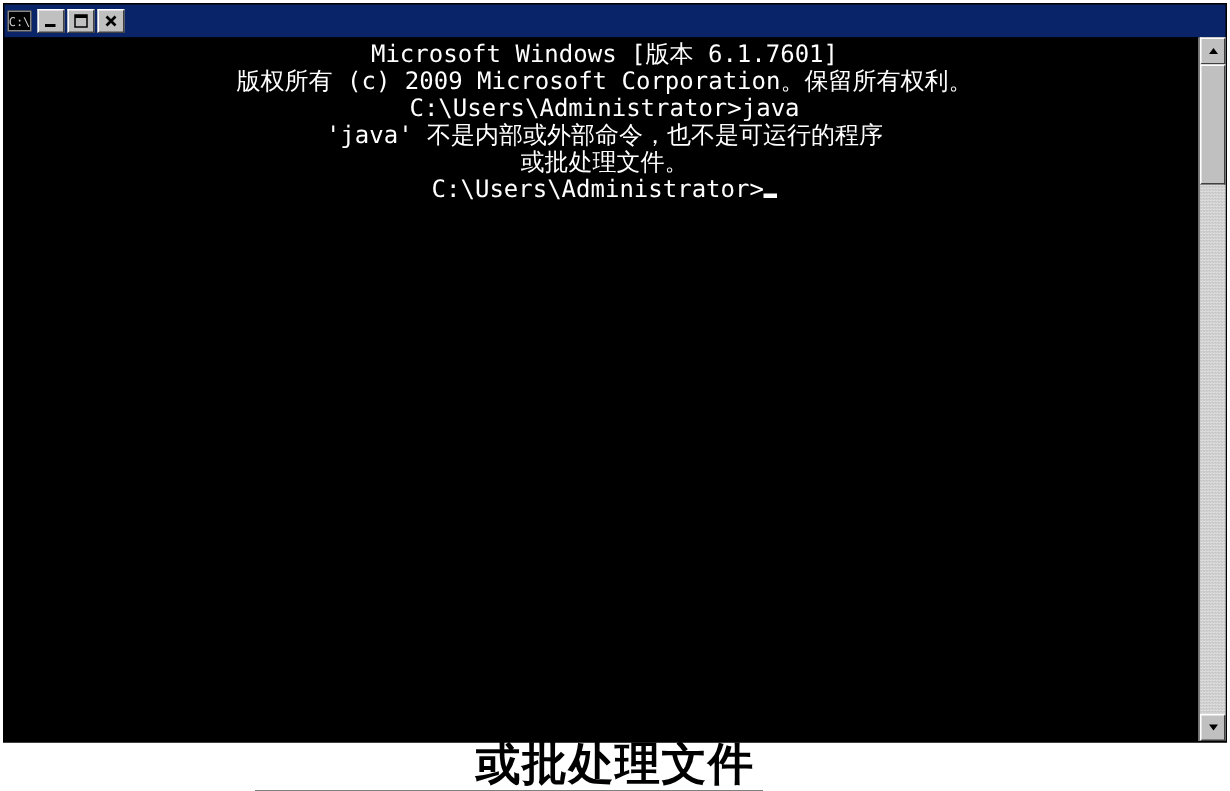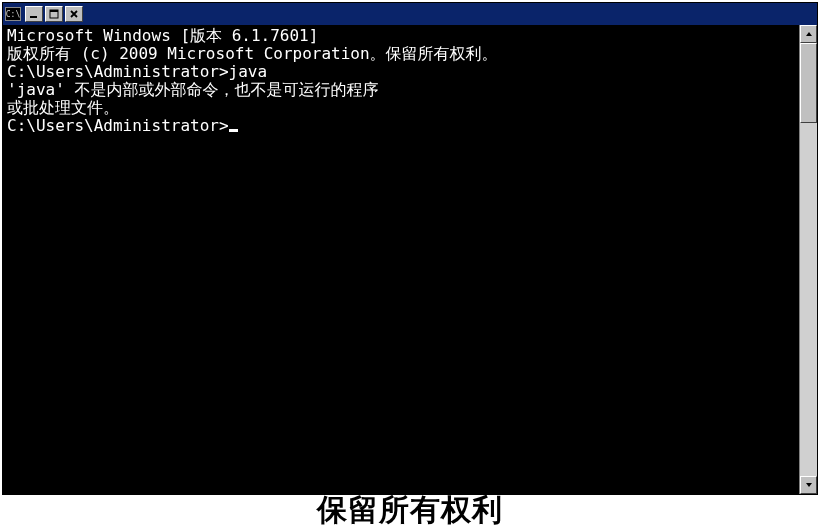--- a/index.html
+++ b/index.html
@@ -115,21 +115,21 @@
       position: absolute;
       top: 0;
       left: 0;
       right: 0;
       height: 80px;
       background: #c0c0c0;
       border: 1px solid #fff;
       border-right-color: #404040;
       border-bottom-color: #404040;
     }
-    .line { white-space: pre; }
+    .line { white-space: pre; text-align: center; }
     .cursor {
       display: inline-block;
       width: 9px;
       height: 3px;
       background: #fff;
       vertical-align: baseline;
       margin-bottom: -1px;
     }
     .watermark {
       position: absolute;
@@ -183,13 +183,13 @@
       </div>
       <div class="sb-btn">
         <svg width="8" height="8" viewBox="0 0 8 8">
             <path d="M4 6 L1 2 L7 2 Z" fill="#000"></path>
           </svg>
       </div>
     </div>
   </div>
 </div>
 
-<div class="watermark">保留所有权利</div>
+<div class="watermark">或批处理文件</div>
 
 </body></html>

